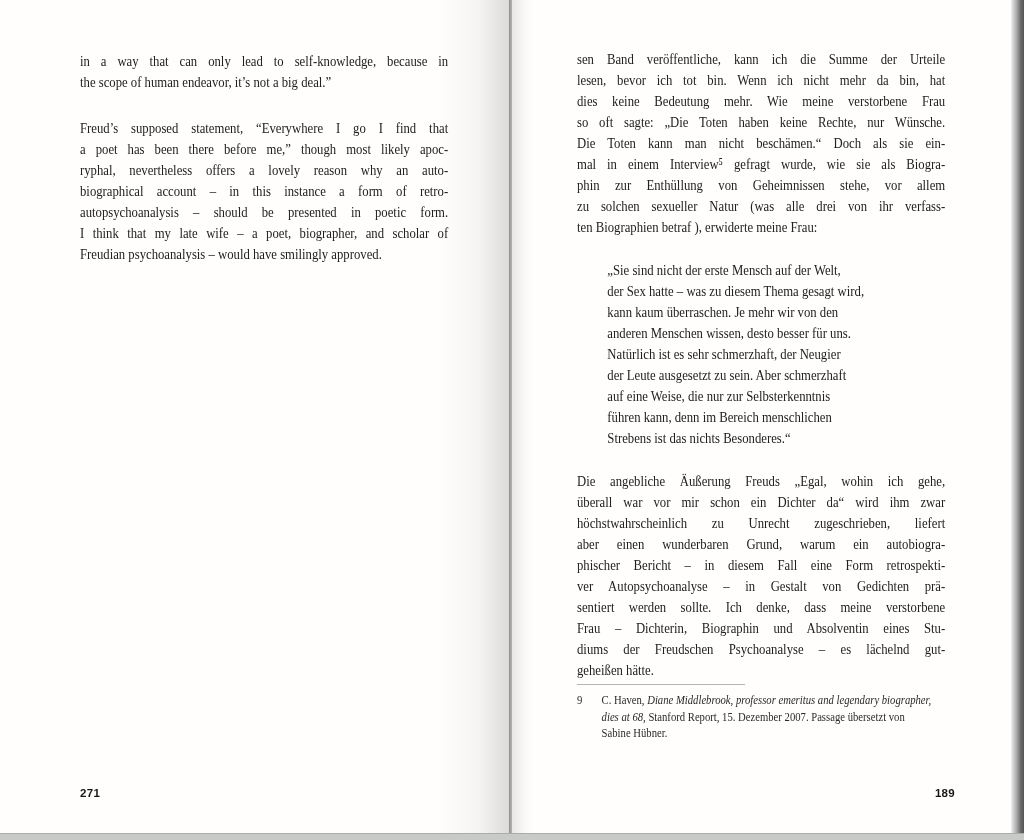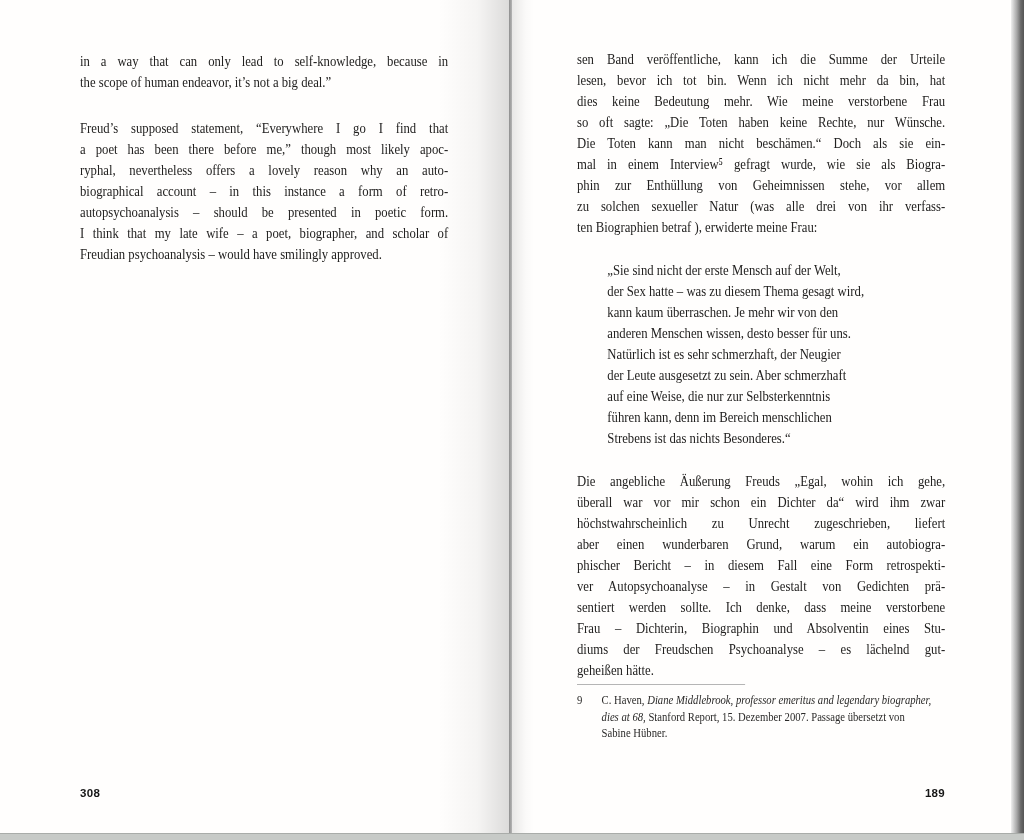--- a/index.html
+++ b/index.html
@@ -44,21 +44,21 @@
   .fn-line{display:block;}
   .fn-line i{font-style:italic;}
 
   
   .pagenum{
     position:absolute;top:787px;
     font-family:"Liberation Sans","DejaVu Sans",sans-serif;
     font-size:11.5px;font-weight:700;letter-spacing:.3px;color:#161616;
   }
   .pn-left{left:80px;}
-  .pn-right{left:65px;width:368px;text-align:right;}
+  .pn-right{left:75px;width:368px;text-align:right;}
 
   
   .gutter-shadow-left{
     position:absolute;left:438px;top:0;width:72px;height:840px;
     background:linear-gradient(to right, rgba(0,0,0,0) 0%, rgba(0,0,0,0.04) 55%, rgba(0,0,0,0.14) 100%);
   }
   .gutter-line{
     position:absolute;left:509px;top:0;width:3px;height:840px;
     background:linear-gradient(to right,#8e8e8e,#b5b5b5);
   }
@@ -89,21 +89,21 @@
       <div class="para justified">
           <div class="line">Freud’s supposed statement, “Everywhere I go I find that</div>
           <div class="line">a poet has been there before me,” though most likely apoc-</div>
           <div class="line">ryphal, nevertheless offers a lovely reason why an auto-</div>
           <div class="line">biographical account – in this instance a form of retro-</div>
           <div class="line">autopsychoanalysis – should be presented in poetic form.</div>
           <div class="line">I think that my late wife – a poet, biographer, and scholar of</div>
           <div class="line">Freudian psychoanalysis – would have smilingly approved.</div>
         </div>
     </div>
-    <div class="pagenum pn-left">308</div>
+    <div class="pagenum pn-left">271</div>
   </div>
 
   <div class="page page-right">
     <div class="textblock tb-right">
       <div class="para justified gap-after">
           <div class="line">sen Band veröffentliche, kann ich die Summe der Urteile</div>
           <div class="line">lesen, bevor ich tot bin. Wenn ich nicht mehr da bin, hat</div>
           <div class="line">dies keine Bedeutung mehr. Wie meine verstorbene Frau</div>
           <div class="line">so oft sagte: „Die Toten haben keine Rechte, nur Wünsche.</div>
           <div class="line">Die Toten kann man nicht beschämen.“ Doch als sie ein-</div>

